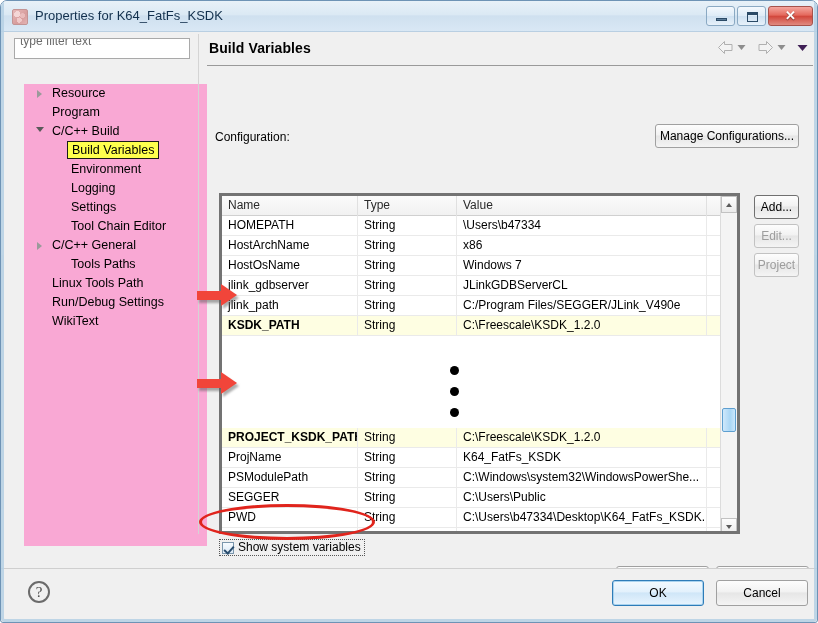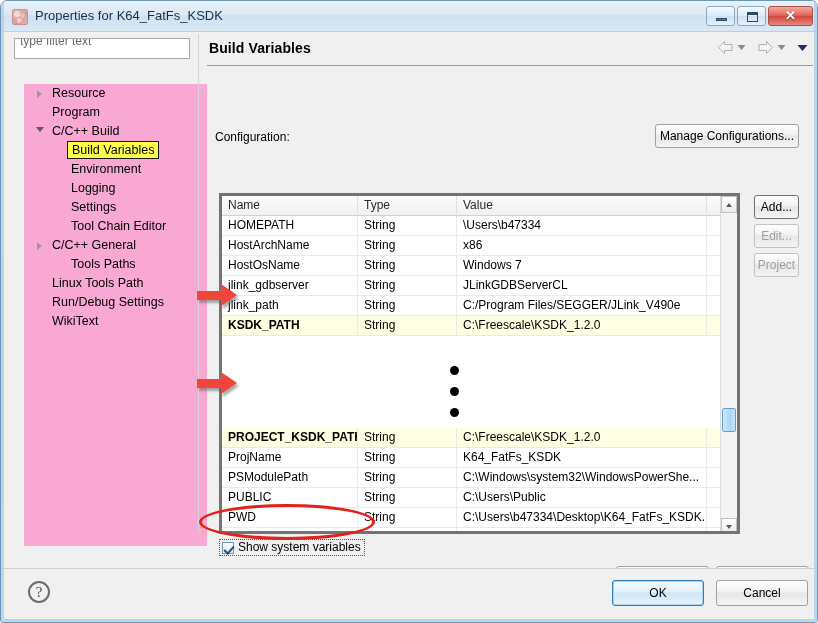--- a/index.html
+++ b/index.html
@@ -685,21 +685,21 @@
           <div class="cell c2">K64_FatFs_KSDK</div>
           <div class="cell c3"></div>
         </div>
         <div class="row" style="top:252px">
           <div class="cell c0">PSModulePath</div>
           <div class="cell c1">String</div>
           <div class="cell c2">C:\Windows\system32\WindowsPowerShe...</div>
           <div class="cell c3"></div>
         </div>
         <div class="row" style="top:272px">
-          <div class="cell c0">PUBLIC</div>
+          <div class="cell c0">SEGGER</div>
           <div class="cell c1">String</div>
           <div class="cell c2">C:\Users\Public</div>
           <div class="cell c3"></div>
         </div>
         <div class="row" style="top:292px">
           <div class="cell c0">PWD</div>
           <div class="cell c1">String</div>
           <div class="cell c2">C:\Users\b47334\Desktop\K64_FatFs_KSDK...</div>
           <div class="cell c3"></div>
         </div>

